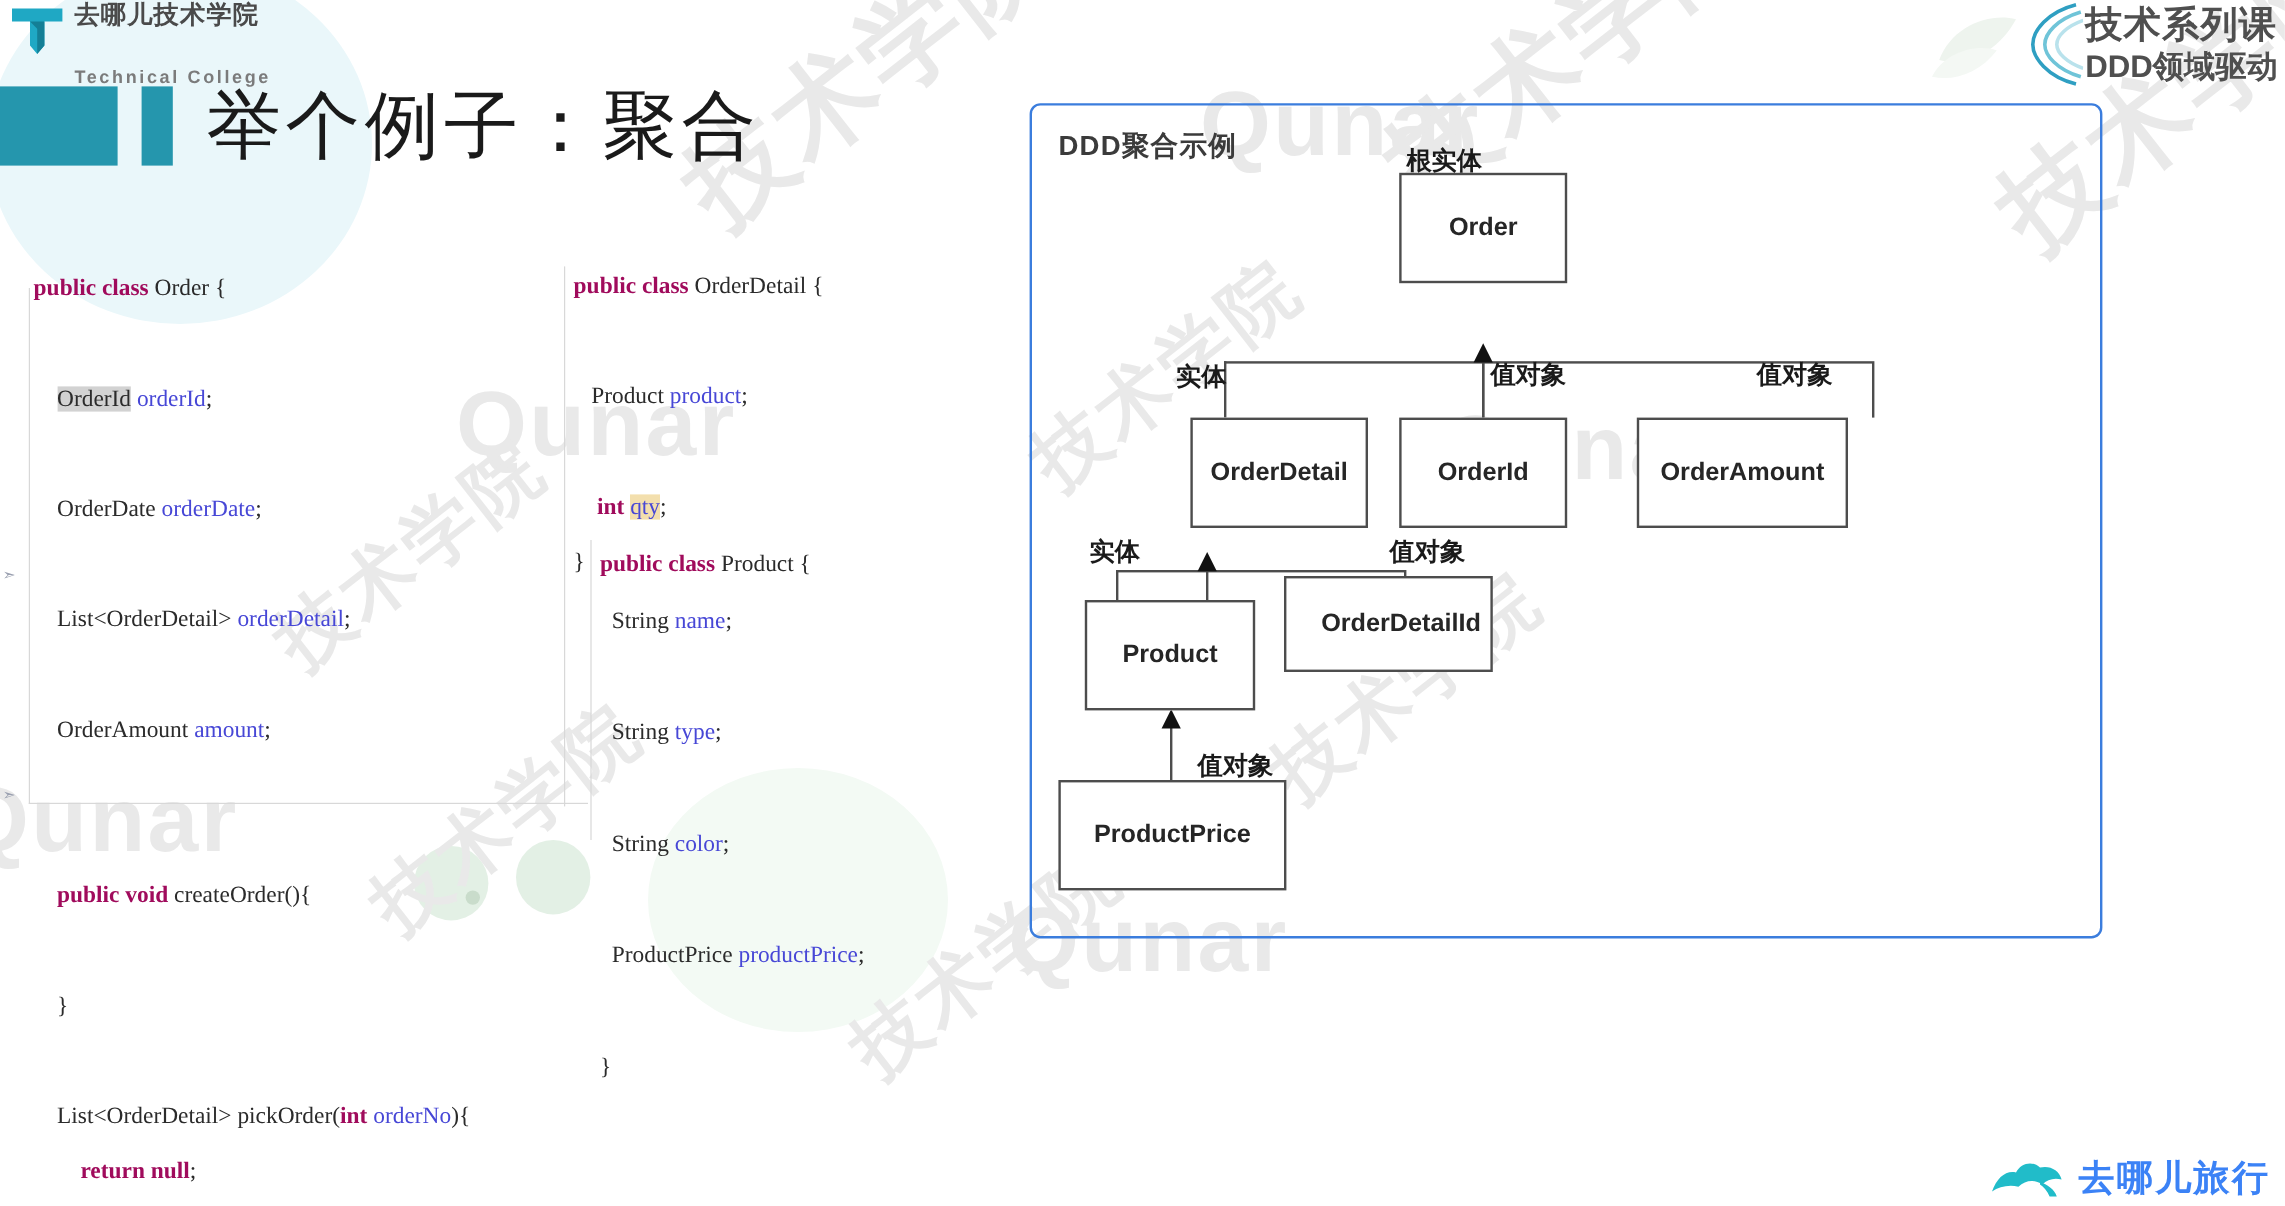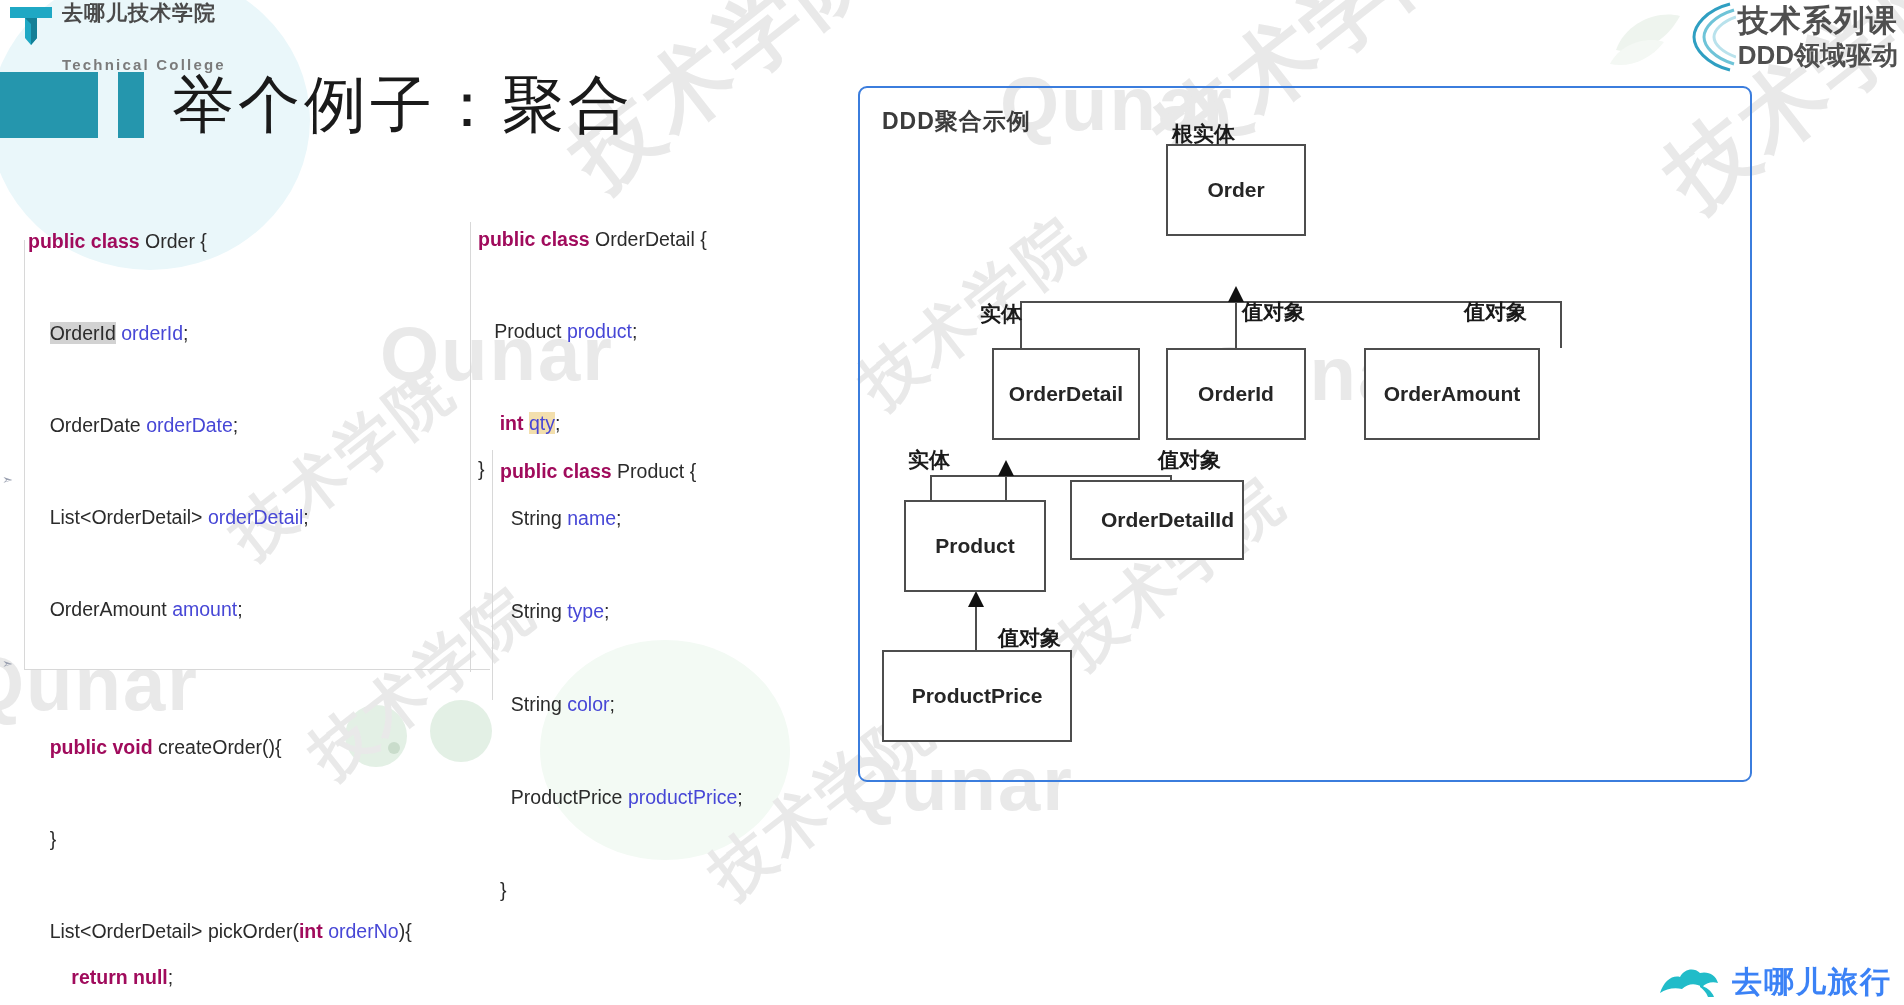--- a/index.html
+++ b/index.html
@@ -33,21 +33,21 @@
   
   #title-row { position:absolute; left:0; top:72px; height:66px; display:flex; align-items:center; z-index:20;}
   .tb1 { width:98px; height:66px; background:#2596ad; }
   .tb-gap { width:20px; }
   .tb2 { width:26px; height:66px; background:#2596ad; }
   #slide-title { margin-left:28px; font-size:62px; color:#1a1a1a; letter-spacing:4px;
                  font-family:"DejaVu Sans", sans-serif; white-space:nowrap;}
 
   
   .code { position:absolute; z-index:15;
-          font-family:Liberation Sans, sans-serif;
+          font-family:Liberation Serif, serif;
           white-space:pre; color:#2b2b2b; }
   #code-left  { left:28px; top:218px; font-size:19.5px; line-height:46px; }
   #code-mid   { left:478px; top:216px; font-size:19.5px; line-height:46px; }
   #code-mid2  { left:500px; top:448px; font-size:19.5px; line-height:46.5px; }
 
   .kw   { color:#a00b5c; font-weight:700; }
   .id   { color:#4747d6; }
   .ty   { color:#2b2b2b; }
   .hl-g { background:#d2d2d2; }
   .hl-y { background:#f3dfad; }

